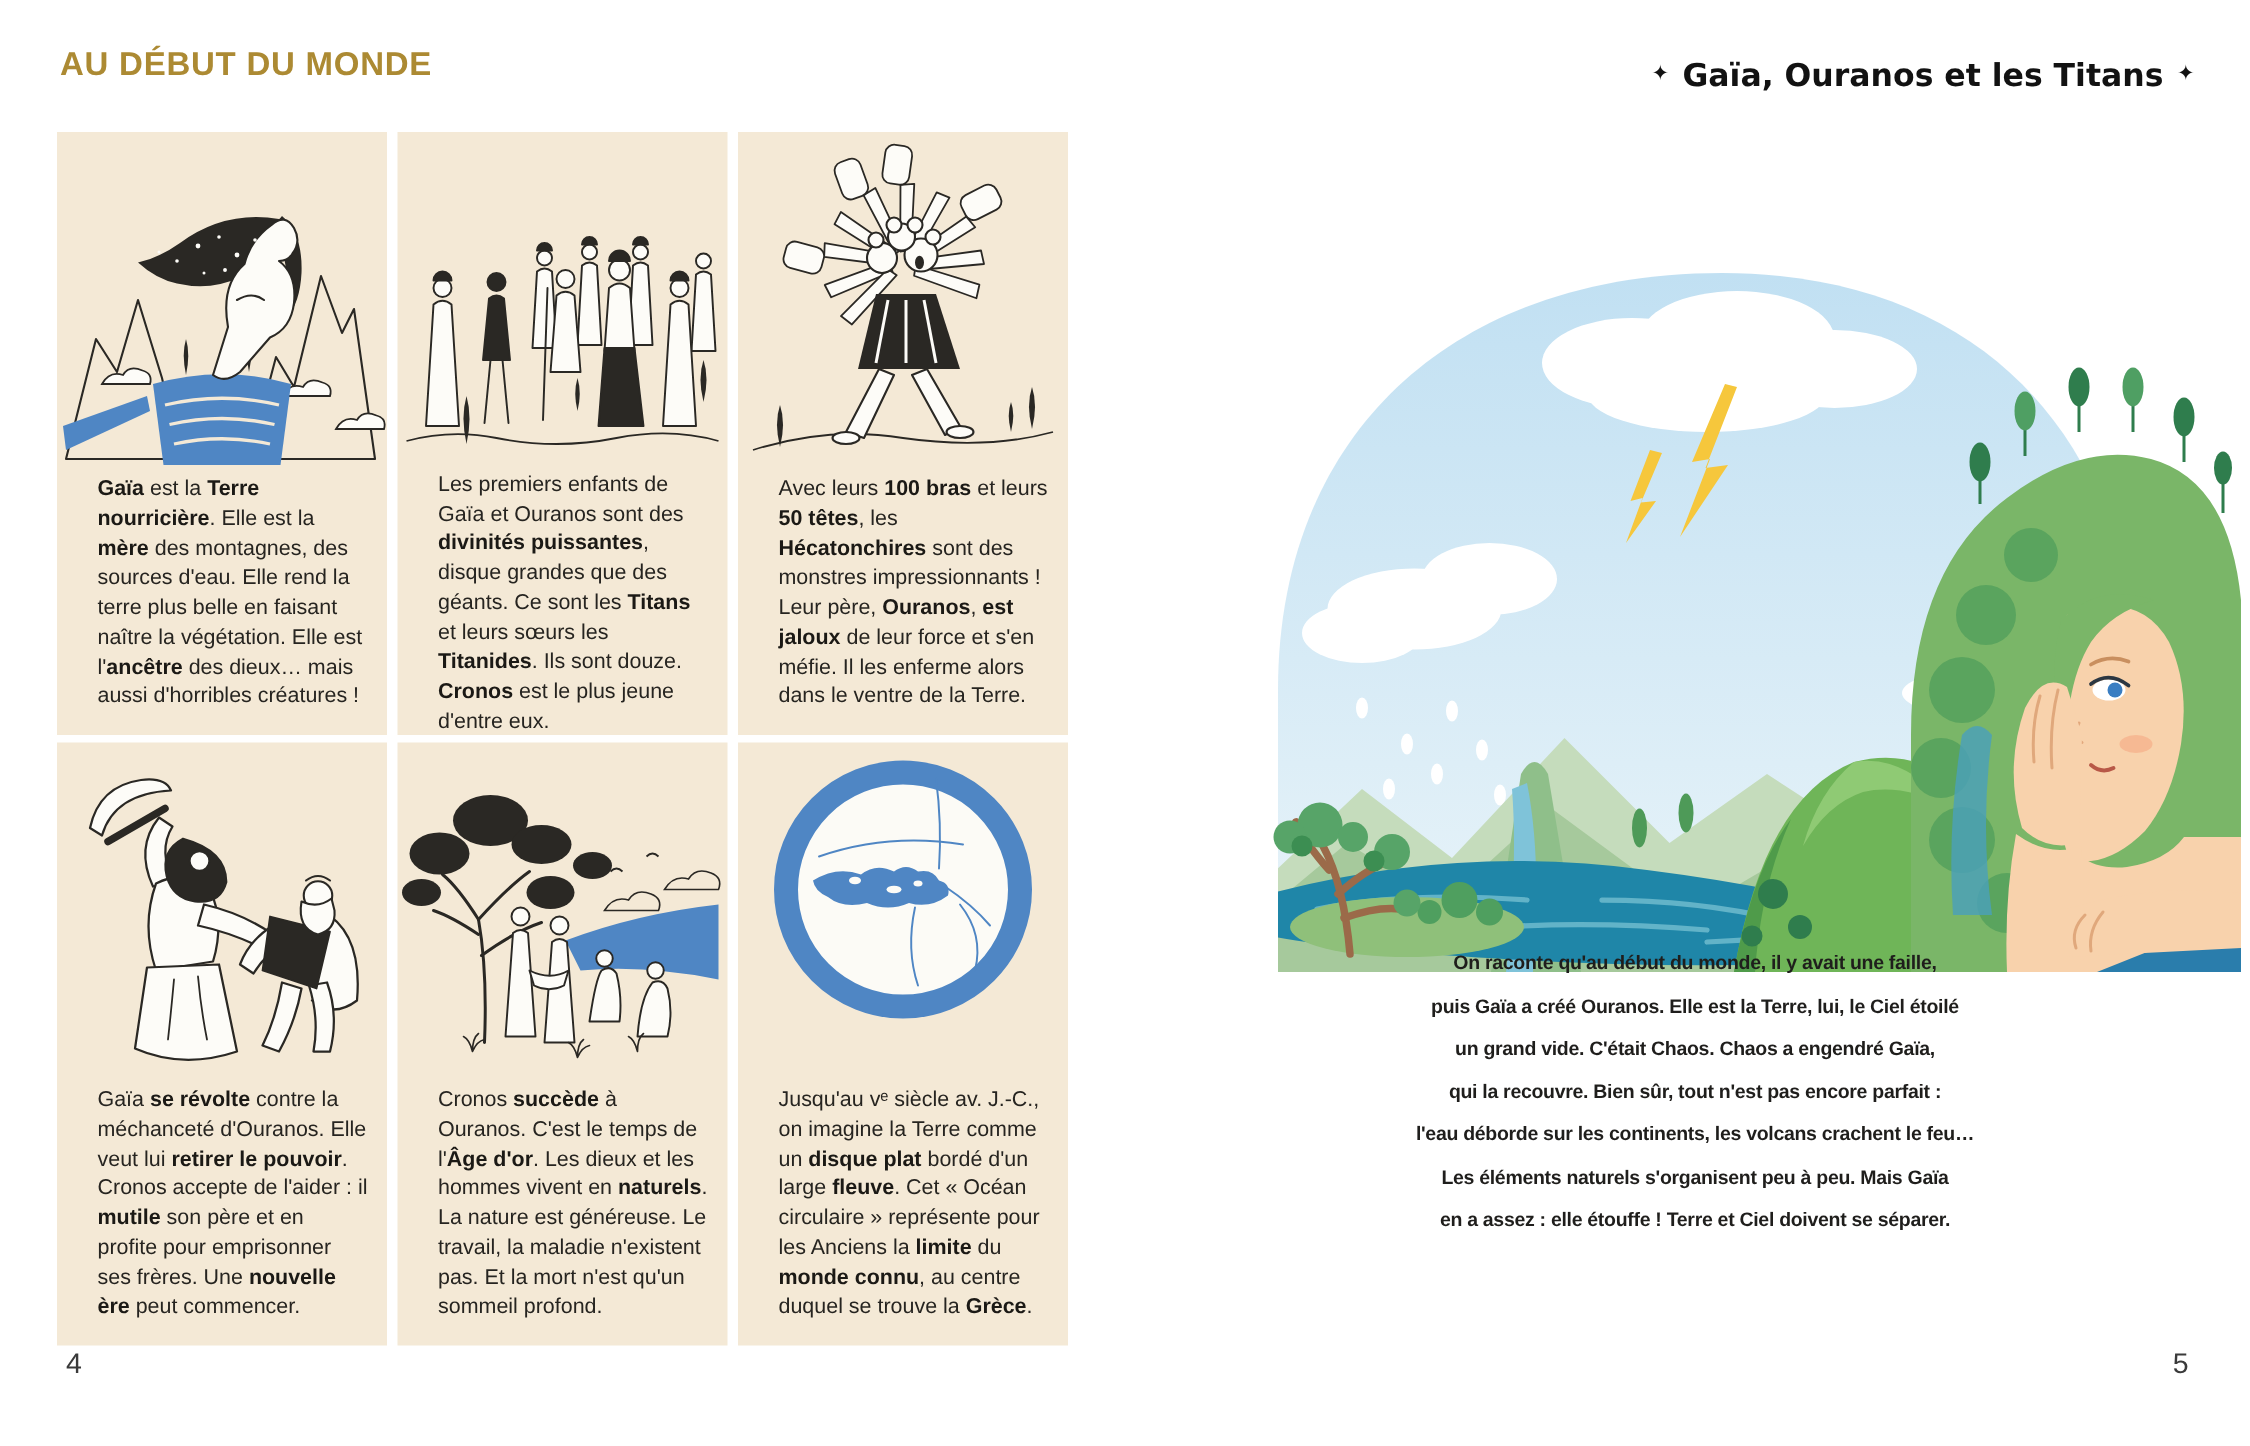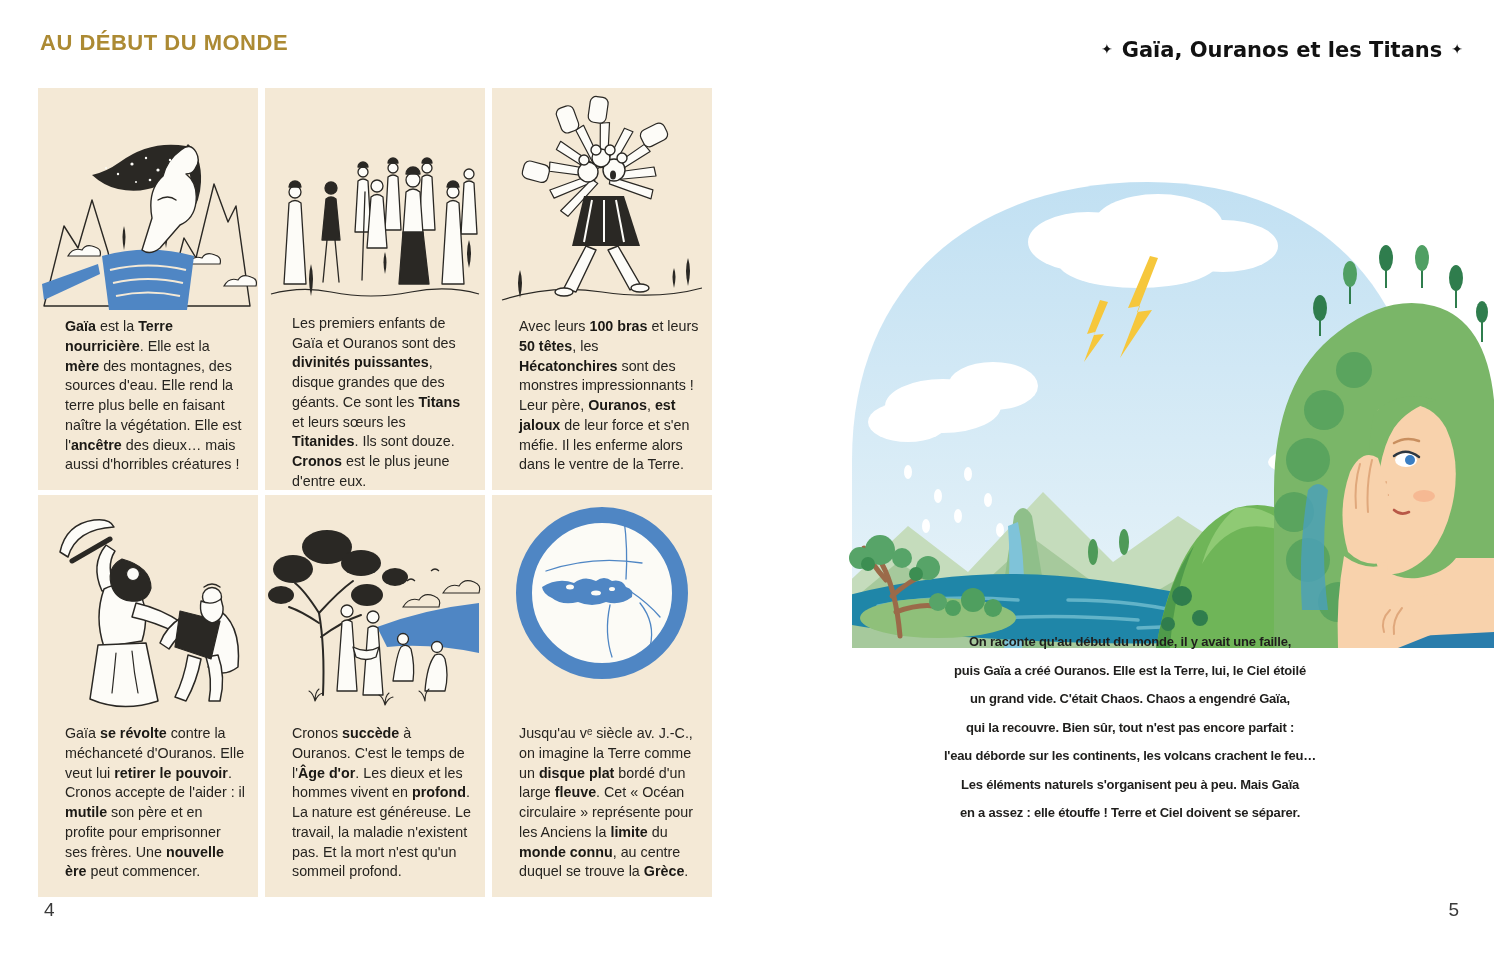--- a/index.html
+++ b/index.html
@@ -291,21 +291,21 @@
           <circle cx="172" cy="152" r="5.5"></circle>
             <path d="M160,196 q2,-26 10,-36 q7,-3 10,4 q4,16 0,32 z"></path>
         </g>
         <g stroke="#2a2824" stroke-width="1.1" fill="none" stroke-linecap="round">
           <path d="M50,206 q-2,-8 -6,-10 M50,206 q0,-9 4,-12 M50,206 q3,-7 8,-8"></path>
           <path d="M120,210 q-2,-8 -6,-10 M120,210 q0,-9 4,-12 M120,210 q3,-7 8,-8"></path>
           <path d="M160,206 q-2,-8 -6,-10 M160,206 q0,-9 4,-12"></path>
         </g>
       </svg>
       <div class="panel-text-wrap">
-        <p class="panel-text"><span>Cronos </span><b>succède</b><span> à Ouranos. C'est le temps de l'</span><b>Âge d'or</b><span>. Les dieux et les hommes vivent en </span><b>profond</b><span>. La nature est généreuse. Le travail, la maladie n'existent pas. Et la mort n'est qu'un sommeil profond.</span></p>
+        <p class="panel-text"><span>Cronos </span><b>succède</b><span> à Ouranos. C'est le temps de l'</span><b>Âge d'or</b><span>. Les dieux et les hommes vivent en </span><b>naturels</b><span>. La nature est généreuse. Le travail, la maladie n'existent pas. Et la mort n'est qu'un sommeil profond.</span></p>
       </div>
     </div>
 
     <div class="panel small-art">
       <svg class="panel-art" viewBox="0 0 220 196">
         <circle cx="110" cy="98" r="78" fill="#fcfbf6" stroke="#4f86c4" stroke-width="16"></circle>
         <path d="M50,92 q16,-10 32,-4 q10,-8 22,-2 q8,-6 16,0 q10,-2 14,6 q8,2 6,10 q-12,9 -26,5 q-14,6 -28,0 q-16,4 -26,-4 q-9,-4 -10,-11 z" fill="#4f86c4"></path>
         <g fill="#fcfbf6">
           <ellipse cx="78" cy="92" rx="4" ry="2.5"></ellipse>
             <ellipse cx="104" cy="98" rx="5" ry="2.5"></ellipse>

